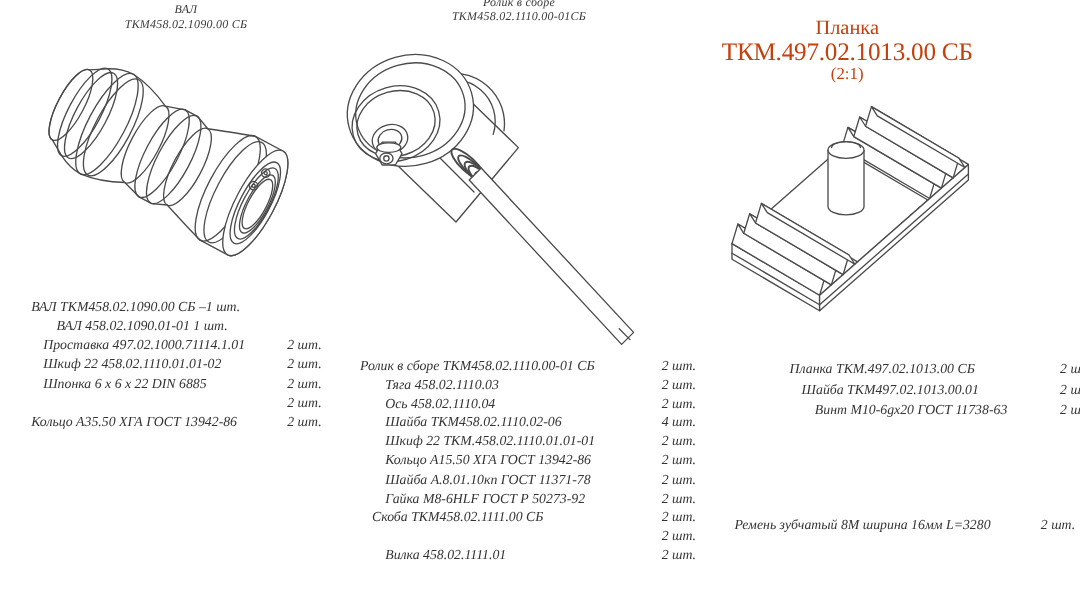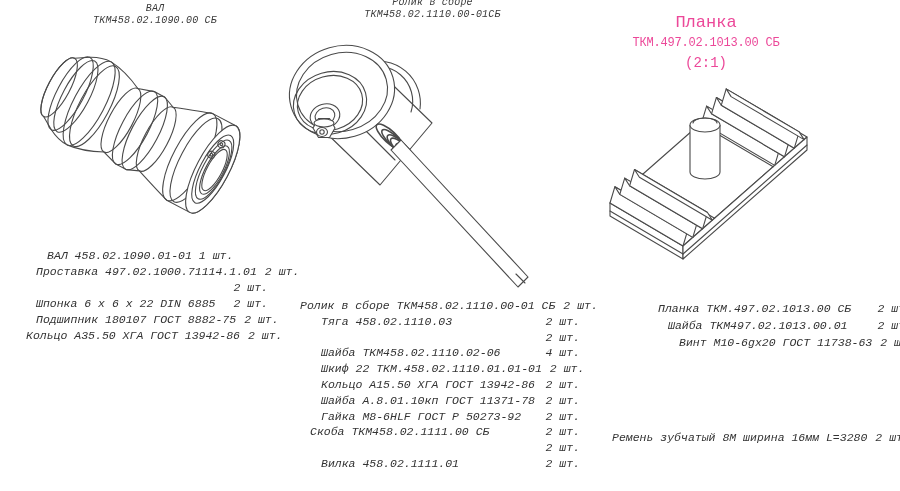--- a/index.html
+++ b/index.html
@@ -1,25 +1,25 @@
 <!DOCTYPE html>
 <html><head>
 <meta charset="utf-8">
 <style>
   html,body{margin:0;padding:0;background:#fff;}
   #stage{position:relative;width:900px;height:491px;background:#ffffff;overflow:hidden;
-         font-family:Liberation Mono, monospace;color:#2e2e2e;}
+         font-family:Liberation Serif, serif;color:#2e2e2e;}
   
   .small-title{position:absolute;text-align:center;font-style:italic;font-size:10px;
                line-height:12px;color:#3a3a3a;letter-spacing:.2px;}
   #title-shaft{left:55px;top:3px;width:200px;}
   #title-roller{left:335px;top:-3px;width:195px;}
-  #title-plate{position:absolute;left:592px;top:12px;width:228px;text-align:center;color:#ec4899;}
+  #title-plate{position:absolute;left:592px;top:12px;width:228px;text-align:center;color:#c2410c;}
   #title-plate .l1{font-size:17px;line-height:21px;}
-  #title-plate .l2{font-size:12px;line-height:21px;letter-spacing:-.2px;}
+  #title-plate .l2{font-size:21px;line-height:21px;letter-spacing:-.2px;}
   #title-plate .l3{font-size:14px;line-height:18px;}
   
   .plist{position:absolute;font-style:italic;font-size:11.5px;color:#333;}
   #list-shaft{left:24px;top:248px;width:244px;line-height:16px;}
   #list-roller{left:298px;top:298px;width:282px;line-height:15.8px;}
   #list-plate{left:656px;top:300px;width:256px;line-height:17px;}
   #belt-line{left:612px;top:430px;width:284px;line-height:16px;}
   .row{display:flex;align-items:baseline;}
   .row .t{white-space:nowrap;}
   .row .q{margin-left:auto;white-space:nowrap;padding-left:8px;}
@@ -151,54 +151,59 @@
       <polygon class="fw" points="15,123 19.9,106.7 92.9,149.7 88,166"></polygon>
       <polygon class="fw" points="19.9,106.7 24.8,114.4 97.8,157.4 92.9,149.7"></polygon>
       <polygon class="fw" points="24.8,114.4 29.7,98.1 102.7,141.1 97.8,157.4"></polygon>
       <polygon class="fw" points="29.7,98.1 34.6,105.8 107.6,148.8 102.7,141.1"></polygon>
       <polygon class="fw" points="34.6,105.8 39.5,89.5 112.5,132.5 107.6,148.8"></polygon>
       <polygon class="fw" points="39.5,89.5 44.4,97.2 117.4,140.2 112.5,132.5"></polygon>
     </g>
   </svg>
 
   <div class="plist" id="list-shaft">
+      <div class="row lvl0">
+        <span class="t">ВАЛ  ТКМ458.02.1090.00 СБ  –1 шт.</span>
+        <span class="q"></span>
+      </div>
       <div class="row lvl2">
         <span class="t">ВАЛ  458.02.1090.01-01 1 шт.</span>
         <span class="q"></span>
       </div>
       <div class="row lvl1">
         <span class="t">Проставка  497.02.1000.71114.1.01</span>
         <span class="q">2 шт.</span>
       </div>
       <div class="row lvl1">
+        <span class="t">Шкиф 22  458.02.1110.01.01-02</span>
         <span class="q">2 шт.</span>
       </div>
       <div class="row lvl1">
         <span class="t">Шпонка 6 х 6 х 22 DIN 6885</span>
         <span class="q">2 шт.</span>
       </div>
       <div class="row lvl1">
-        <span class="t">Подшипник 180107 ГОСТ 8882-75</span>
         <span class="q">2 шт.</span>
       </div>
       <div class="row lvl0">
         <span class="t">Кольцо А35.50 ХГА ГОСТ 13942-86</span>
         <span class="q">2 шт.</span>
       </div>
     </div>
   <div class="plist" id="list-roller">
       <div class="row lvl0">
         <span class="t">Ролик в сборе ТКМ458.02.1110.00-01 СБ</span>
         <span class="q">2 шт.</span>
       </div>
       <div class="row lvl2">
         <span class="t">Тяга 458.02.1110.03</span>
         <span class="q">2 шт.</span>
       </div>
       <div class="row lvl2">
+        <span class="t">Ось 458.02.1110.04</span>
         <span class="q">2 шт.</span>
       </div>
       <div class="row lvl2">
         <span class="t">Шайба ТКМ458.02.1110.02-06</span>
         <span class="q">4 шт.</span>
       </div>
       <div class="row lvl2">
         <span class="t">Шкиф 22 ТКМ.458.02.1110.01.01-01</span>
         <span class="q">2 шт.</span>
       </div>

